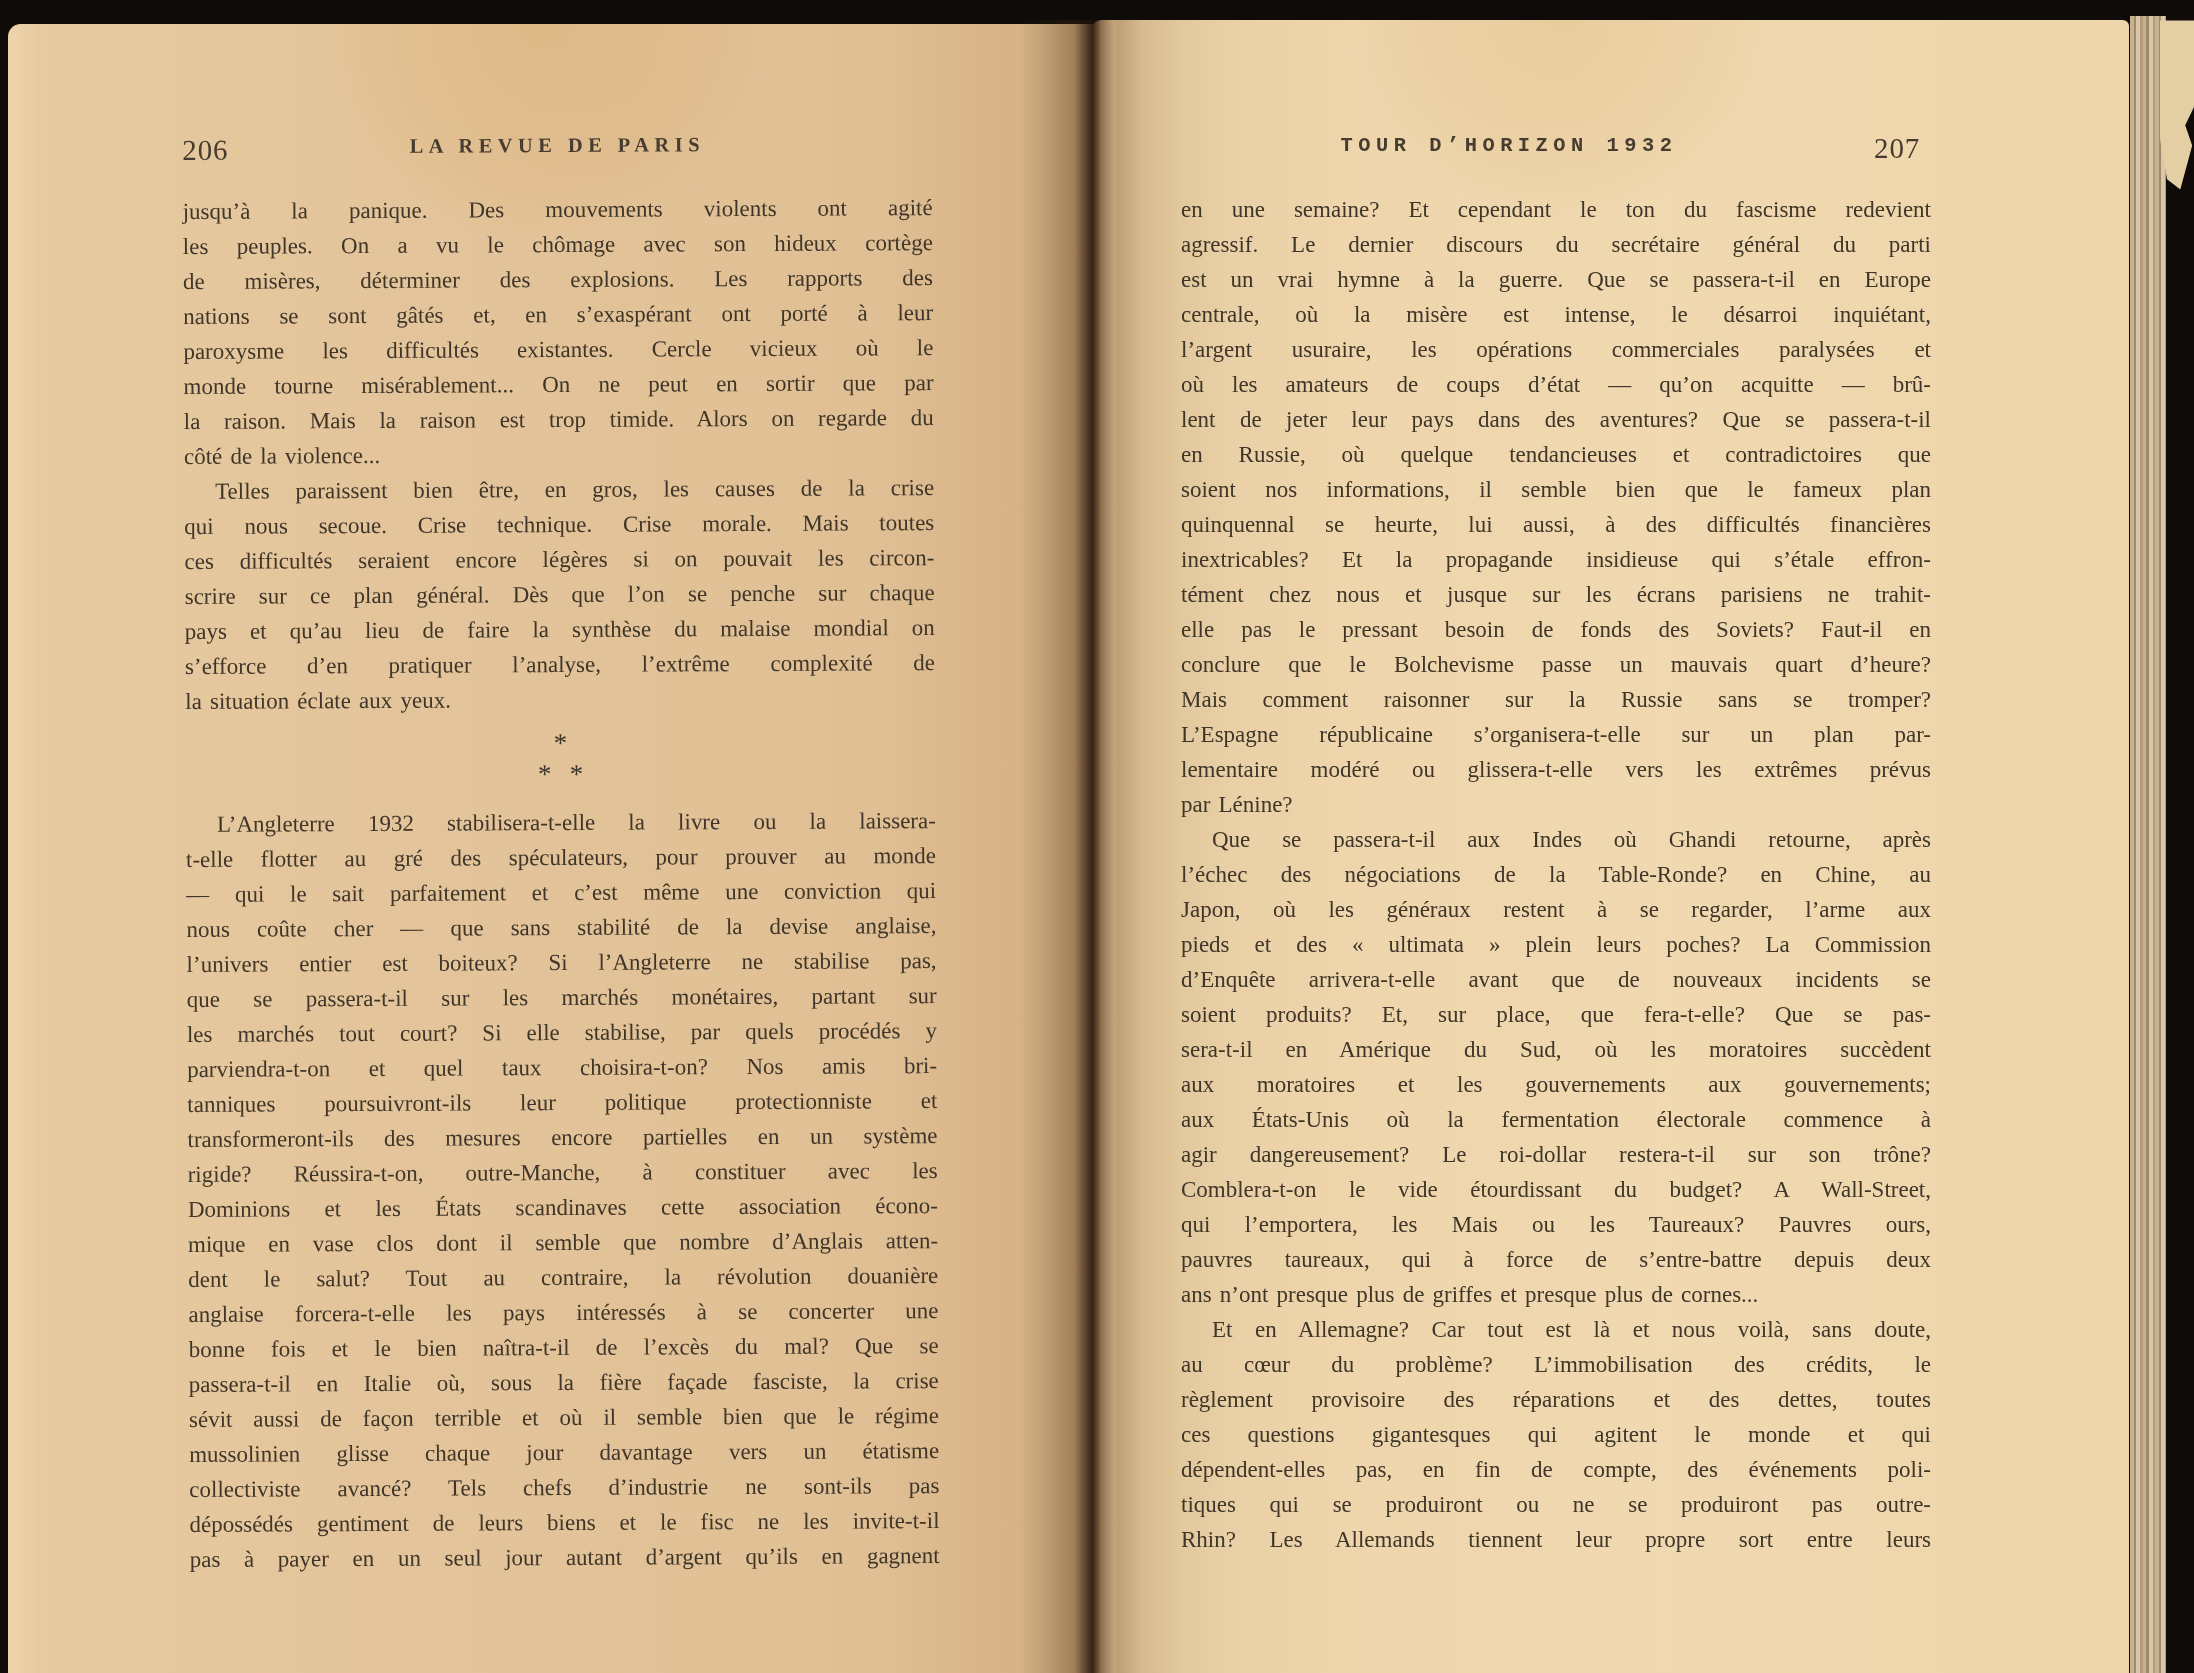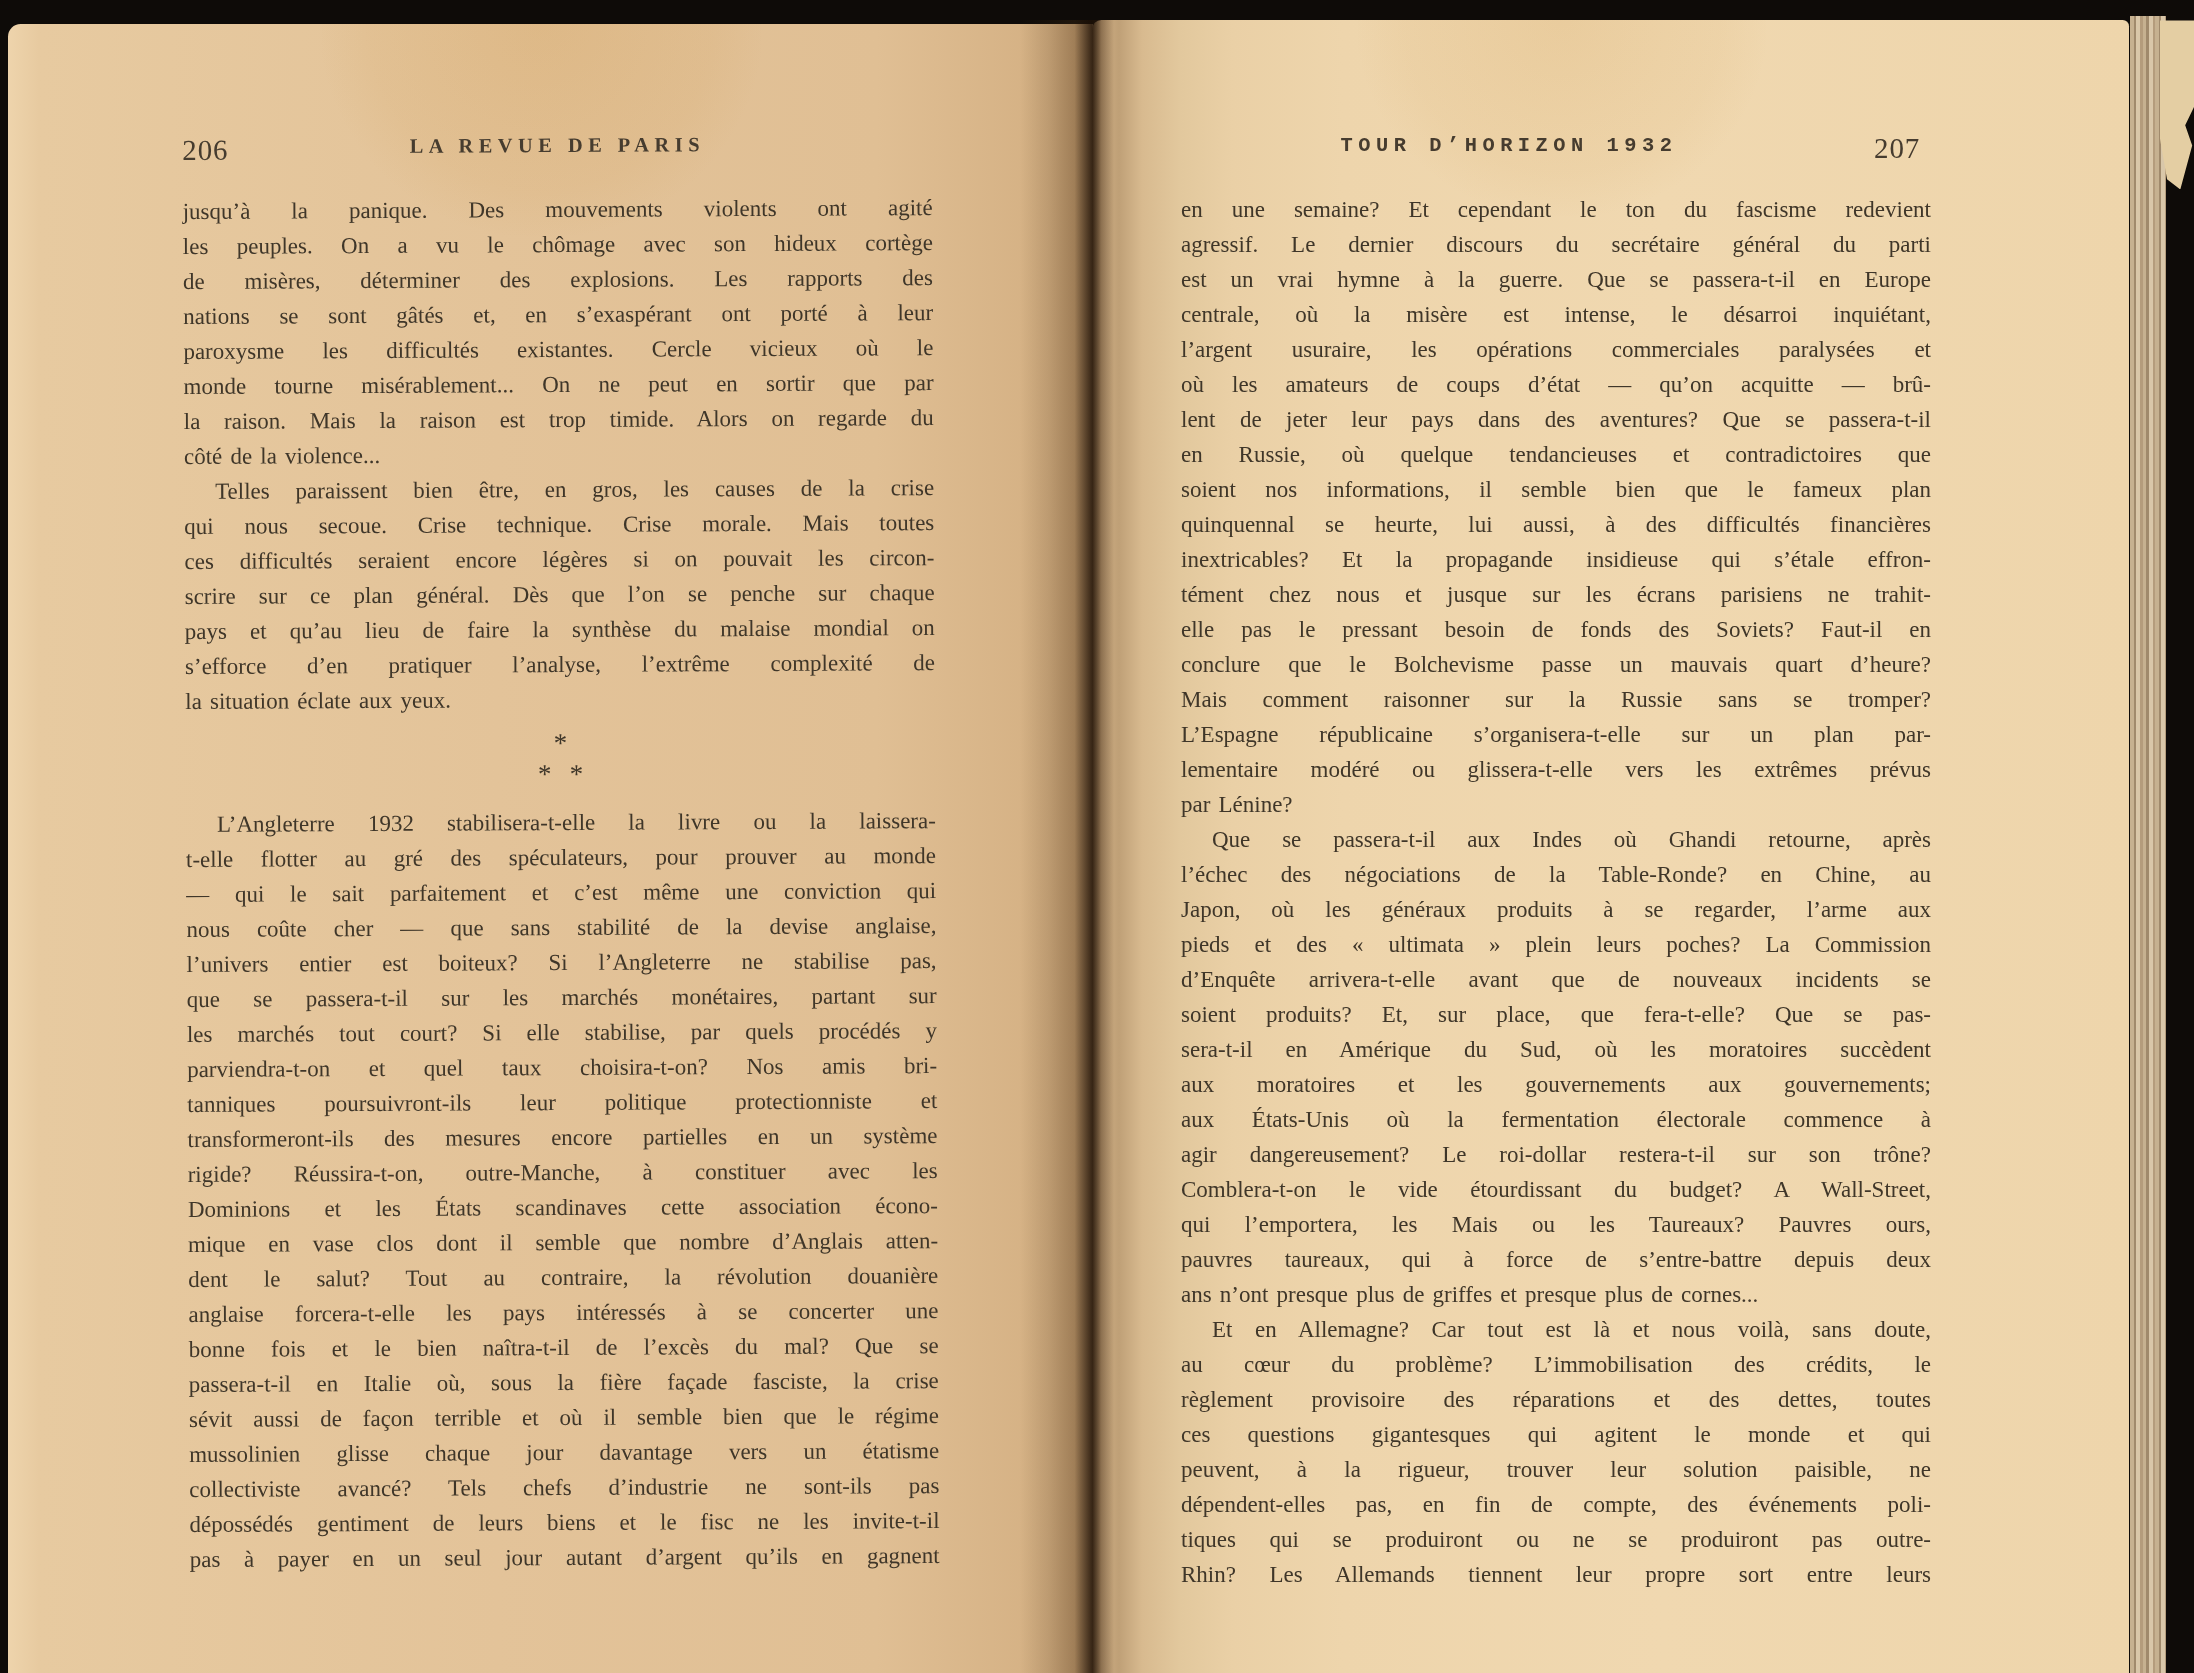--- a/index.html
+++ b/index.html
@@ -163,39 +163,38 @@
           <div class="line">elle pas le pressant besoin de fonds des Soviets? Faut-il en</div>
           <div class="line">conclure que le Bolchevisme passe un mauvais quart d’heure?</div>
           <div class="line">Mais comment raisonner sur la Russie sans se tromper?</div>
           <div class="line">L’Espagne républicaine s’organisera-t-elle sur un plan par-</div>
           <div class="line">lementaire modéré ou glissera-t-elle vers les extrêmes prévus</div>
           <div class="line endline">par Lénine?</div>
         </div>
         <div class="paragraph">
           <div class="line indent">Que se passera-t-il aux Indes où Ghandi retourne, après</div>
           <div class="line">l’échec des négociations de la Table-Ronde? en Chine, au</div>
-          <div class="line">Japon, où les généraux produits à se regarder, l’arme aux</div>
+          <div class="line">Japon, où les généraux restent à se regarder, l’arme aux</div>
           <div class="line">pieds et des « ultimata » plein leurs poches? La Commission</div>
           <div class="line">d’Enquête arrivera-t-elle avant que de nouveaux incidents se</div>
           <div class="line">soient produits? Et, sur place, que fera-t-elle? Que se pas-</div>
           <div class="line">sera-t-il en Amérique du Sud, où les moratoires succèdent</div>
           <div class="line">aux moratoires et les gouvernements aux gouvernements;</div>
           <div class="line">aux États-Unis où la fermentation électorale commence à</div>
           <div class="line">agir dangereusement? Le roi-dollar restera-t-il sur son trône?</div>
           <div class="line">Comblera-t-on le vide étourdissant du budget? A Wall-Street,</div>
           <div class="line">qui l’emportera, les Mais ou les Taureaux? Pauvres ours,</div>
           <div class="line">pauvres taureaux, qui à force de s’entre-battre depuis deux</div>
           <div class="line endline">ans n’ont presque plus de griffes et presque plus de cornes...</div>
         </div>
         <div class="paragraph">
           <div class="line indent">Et en Allemagne? Car tout est là et nous voilà, sans doute,</div>
           <div class="line">au cœur du problème? L’immobilisation des crédits, le</div>
           <div class="line">règlement provisoire des réparations et des dettes, toutes</div>
           <div class="line">ces questions gigantesques qui agitent le monde et qui</div>
-          <div class="line">peuvent, à la rigueur, trouver leur solution paisible, ne</div>
           <div class="line">dépendent-elles pas, en fin de compte, des événements poli-</div>
           <div class="line">tiques qui se produiront ou ne se produiront pas outre-</div>
           <div class="line">Rhin? Les Allemands tiennent leur propre sort entre leurs</div>
         </div>
       </div>
   </div>
 
 </div>
 
 

